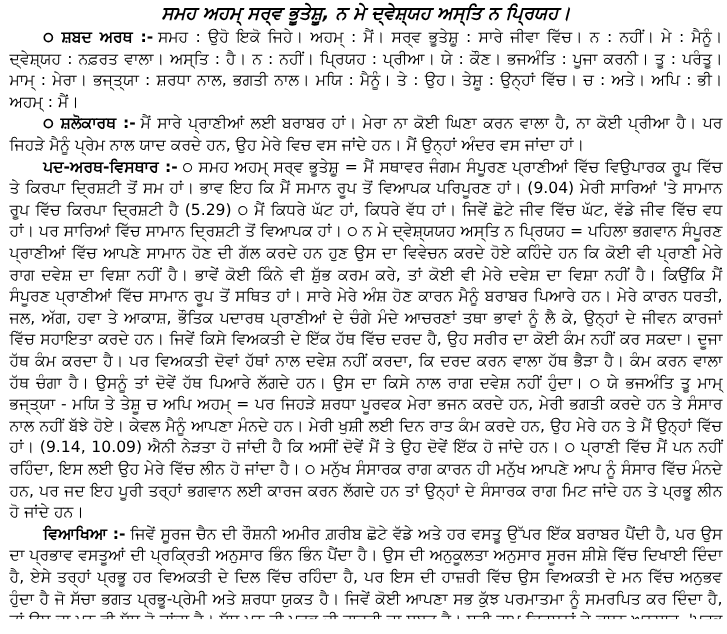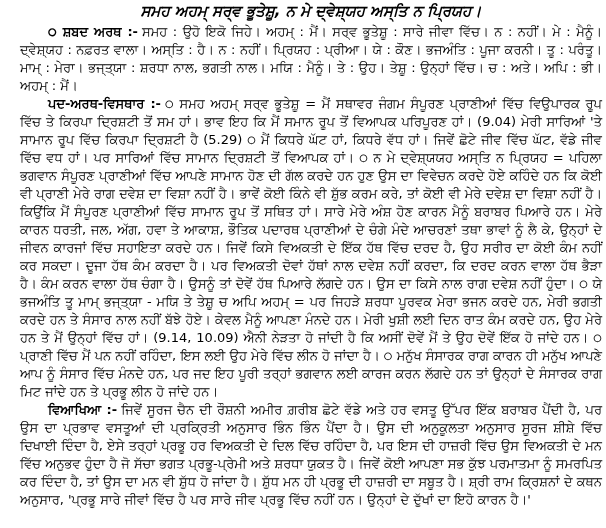--- a/index.html
+++ b/index.html
@@ -7,21 +7,21 @@
     padding: 0;
     background: #ffffff;
   }
   .page {
     width: 606px;
     height: 516px;
     box-sizing: border-box;
     background: #ffffff;
     color: #000000;
     font-family: "DejaVu Sans", "Liberation Sans", sans-serif;
-    padding: 2px 4px 2px 20px;
+    padding: 2px 4px 2px 8px;
     overflow: hidden;
   }
   .shloka {
     text-align: center;
     font-weight: bold;
     font-style: italic;
     font-size: 15px;
     line-height: 18px;
     margin-bottom: 3px;
   }
@@ -47,18 +47,19 @@
 <body>
 
 <div class="page">
 
   <div class="shloka">
     <div class="shloka-line">ਸਮਹ ਅਹਮ੍ ਸਰ੍ਵ ਭੂਤੇਸ਼ੂ, ਨ ਮੇ ਦ੍ਵੇਸ਼੍ਯਹ ਅਸ੍ਤਿ ਨ ਪ੍ਰਿਯਹ।</div>
   </div>
 
   <p class="para"><span class="h">੦ ਸ਼ਬਦ ਅਰਥ :-</span><span class="body-text">ਸਮਹ : ਉਹੋ ਇਕੋ ਜਿਹੇ। ਅਹਮ੍ : ਮੈਂ। ਸਰ੍ਵ ਭੂਤੇਸ਼ੂ : ਸਾਰੇ ਜੀਵਾ ਵਿੱਚ। ਨ : ਨਹੀਂ। ਮੇ : ਮੈਨੂੰ। ਦ੍ਵੇਸ਼੍ਯਹ : ਨਫ਼ਰਤ ਵਾਲਾ। ਅਸ੍ਤਿ : ਹੈ। ਨ : ਨਹੀਂ। ਪ੍ਰਿਯਹ : ਪ੍ਰੀਆ। ਯੇ : ਕੌਣ। ਭਜਅੰਤਿ : ਪੂਜਾ ਕਰਨੀ। ਤੂ : ਪਰੰਤੂ। ਮਾਮ੍ : ਮੇਰਾ। ਭਜ੍ਤ੍ਯਾ : ਸ਼ਰਧਾ ਨਾਲ, ਭਗਤੀ ਨਾਲ। ਮਯਿ : ਮੈਨੂੰ। ਤੇ : ਉਹ। ਤੇਸ਼ੂ : ਉਨ੍ਹਾਂ ਵਿੱਚ। ਚ : ਅਤੇ। ਅਪਿ : ਭੀ। ਅਹਮ੍ : ਮੈਂ।</span></p>
 
+  <p class="para"><span class="h">੦ ਸ਼ਲੋਕਾਰਥ :-</span><span class="body-text">ਮੈਂ ਸਾਰੇ ਪ੍ਰਾਣੀਆਂ ਲਈ ਬਰਾਬਰ ਹਾਂ। ਮੇਰਾ ਨਾ ਕੋਈ ਘਿਣਾ ਕਰਨ ਵਾਲਾ ਹੈ, ਨਾ ਕੋਈ ਪ੍ਰੀਆ ਹੈ। ਪਰ ਜਿਹੜੇ ਮੈਨੂੰ ਪ੍ਰੇਮ ਨਾਲ ਯਾਦ ਕਰਦੇ ਹਨ, ਉਹ ਮੇਰੇ ਵਿਚ ਵਸ ਜਾਂਦੇ ਹਨ। ਮੈਂ ਉਨ੍ਹਾਂ ਅੰਦਰ ਵਸ ਜਾਂਦਾ ਹਾਂ।</span></p>
 
   <p class="para"><span class="h">ਪਦ-ਅਰਥ-ਵਿਸਥਾਰ :-</span><span class="body-text">੦ ਸਮਹ ਅਹਮ੍ ਸਰ੍ਵ ਭੂਤੇਸ਼ੂ = ਮੈਂ ਸਥਾਵਰ ਜੰਗਮ ਸੰਪੂਰਣ ਪ੍ਰਾਣੀਆਂ ਵਿੱਚ ਵਿਉਪਾਰਕ ਰੂਪ ਵਿੱਚ ਤੇ ਕਿਰਪਾ ਦ੍ਰਿਸ਼ਟੀ ਤੋਂ ਸਮ ਹਾਂ। ਭਾਵ ਇਹ ਕਿ ਮੈਂ ਸਮਾਨ ਰੂਪ ਤੋਂ ਵਿਆਪਕ ਪਰਿਪੂਰਣ ਹਾਂ। (9.04) ਮੇਰੀ ਸਾਰਿਆਂ 'ਤੇ ਸਾਮਾਨ ਰੂਪ ਵਿੱਚ ਕਿਰਪਾ ਦ੍ਰਿਸ਼ਟੀ ਹੈ (5.29) ੦ ਮੈਂ ਕਿਧਰੇ ਘੱਟ ਹਾਂ, ਕਿਧਰੇ ਵੱਧ ਹਾਂ। ਜਿਵੇਂ ਛੋਟੇ ਜੀਵ ਵਿੱਚ ਘੱਟ, ਵੱਡੇ ਜੀਵ ਵਿੱਚ ਵਧ ਹਾਂ। ਪਰ ਸਾਰਿਆਂ ਵਿੱਚ ਸਾਮਾਨ ਦ੍ਰਿਸ਼ਟੀ ਤੋਂ ਵਿਆਪਕ ਹਾਂ। ੦ ਨ ਮੇ ਦ੍ਵੇਸ਼੍ਯਯਹ ਅਸ੍ਤਿ ਨ ਪ੍ਰਿਯਹ = ਪਹਿਲਾ ਭਗਵਾਨ ਸੰਪੂਰਣ ਪ੍ਰਾਣੀਆਂ ਵਿੱਚ ਆਪਣੇ ਸਾਮਾਨ ਹੋਣ ਦੀ ਗੱਲ ਕਰਦੇ ਹਨ ਹੁਣ ਉਸ ਦਾ ਵਿਵੇਚਨ ਕਰਦੇ ਹੋਏ ਕਹਿੰਦੇ ਹਨ ਕਿ ਕੋਈ ਵੀ ਪ੍ਰਾਣੀ ਮੇਰੇ ਰਾਗ ਦਵੇਸ਼ ਦਾ ਵਿਸ਼ਾ ਨਹੀਂ ਹੈ। ਭਾਵੇਂ ਕੋਈ ਕਿੰਨੇ ਵੀ ਸ਼ੁੱਭ ਕਰਮ ਕਰੇ, ਤਾਂ ਕੋਈ ਵੀ ਮੇਰੇ ਦਵੇਸ਼ ਦਾ ਵਿਸ਼ਾ ਨਹੀਂ ਹੈ। ਕਿਉਂਕਿ ਮੈਂ ਸੰਪੂਰਣ ਪ੍ਰਾਣੀਆਂ ਵਿੱਚ ਸਾਮਾਨ ਰੂਪ ਤੋਂ ਸਥਿਤ ਹਾਂ। ਸਾਰੇ ਮੇਰੇ ਅੰਸ਼ ਹੋਣ ਕਾਰਨ ਮੈਨੂੰ ਬਰਾਬਰ ਪਿਆਰੇ ਹਨ। ਮੇਰੇ ਕਾਰਨ ਧਰਤੀ, ਜਲ, ਅੱਗ, ਹਵਾ ਤੇ ਆਕਾਸ਼, ਭੌਤਿਕ ਪਦਾਰਥ ਪ੍ਰਾਣੀਆਂ ਦੇ ਚੰਗੇ ਮੰਦੇ ਆਚਰਣਾਂ ਤਥਾ ਭਾਵਾਂ ਨੂੰ ਲੈ ਕੇ, ਉਨ੍ਹਾਂ ਦੇ ਜੀਵਨ ਕਾਰਜਾਂ ਵਿੱਚ ਸਹਾਇਤਾ ਕਰਦੇ ਹਨ। ਜਿਵੇਂ ਕਿਸੇ ਵਿਅਕਤੀ ਦੇ ਇੱਕ ਹੱਥ ਵਿੱਚ ਦਰਦ ਹੈ, ਉਹ ਸਰੀਰ ਦਾ ਕੋਈ ਕੰਮ ਨਹੀਂ ਕਰ ਸਕਦਾ। ਦੂਜਾ ਹੱਥ ਕੰਮ ਕਰਦਾ ਹੈ। ਪਰ ਵਿਅਕਤੀ ਦੋਵਾਂ ਹੱਥਾਂ ਨਾਲ ਦਵੇਸ਼ ਨਹੀਂ ਕਰਦਾ, ਕਿ ਦਰਦ ਕਰਨ ਵਾਲਾ ਹੱਥ ਭੈੜਾ ਹੈ। ਕੰਮ ਕਰਨ ਵਾਲਾ ਹੱਥ ਚੰਗਾ ਹੈ। ਉਸਨੂੰ ਤਾਂ ਦੋਵੇਂ ਹੱਥ ਪਿਆਰੇ ਲੱਗਦੇ ਹਨ। ਉਸ ਦਾ ਕਿਸੇ ਨਾਲ ਰਾਗ ਦਵੇਸ਼ ਨਹੀਂ ਹੁੰਦਾ। ੦ ਯੇ ਭਜਅੰਤਿ ਤੂ ਮਾਮ੍ ਭਜ੍ਤ੍ਯਾ - ਮਯਿ ਤੇ ਤੇਸ਼ੂ ਚ ਅਪਿ ਅਹਮ੍ = ਪਰ ਜਿਹੜੇ ਸ਼ਰਧਾ ਪੂਰਵਕ ਮੇਰਾ ਭਜਨ ਕਰਦੇ ਹਨ, ਮੇਰੀ ਭਗਤੀ ਕਰਦੇ ਹਨ ਤੇ ਸੰਸਾਰ ਨਾਲ ਨਹੀਂ ਬੱਝੇ ਹੋਏ। ਕੇਵਲ ਮੈਨੂੰ ਆਪਣਾ ਮੰਨਦੇ ਹਨ। ਮੇਰੀ ਖੁਸ਼ੀ ਲਈ ਦਿਨ ਰਾਤ ਕੰਮ ਕਰਦੇ ਹਨ, ਉਹ ਮੇਰੇ ਹਨ ਤੇ ਮੈਂ ਉਨ੍ਹਾਂ ਵਿੱਚ ਹਾਂ। (9.14, 10.09) ਐਨੀ ਨੇੜਤਾ ਹੋ ਜਾਂਦੀ ਹੈ ਕਿ ਅਸੀਂ ਦੋਵੇਂ ਮੈਂ ਤੇ ਉਹ ਦੋਵੇਂ ਇੱਕ ਹੋ ਜਾਂਦੇ ਹਨ। ੦ ਪ੍ਰਾਣੀ ਵਿੱਚ ਮੈਂ ਪਨ ਨਹੀਂ ਰਹਿੰਦਾ, ਇਸ ਲਈ ਉਹ ਮੇਰੇ ਵਿੱਚ ਲੀਨ ਹੋ ਜਾਂਦਾ ਹੈ। ੦ ਮਨੁੱਖ ਸੰਸਾਰਕ ਰਾਗ ਕਾਰਨ ਹੀ ਮਨੁੱਖ ਆਪਣੇ ਆਪ ਨੂੰ ਸੰਸਾਰ ਵਿੱਚ ਮੰਨਦੇ ਹਨ, ਪਰ ਜਦ ਇਹ ਪੂਰੀ ਤਰ੍ਹਾਂ ਭਗਵਾਨ ਲਈ ਕਾਰਜ ਕਰਨ ਲੱਗਦੇ ਹਨ ਤਾਂ ਉਨ੍ਹਾਂ ਦੇ ਸੰਸਾਰਕ ਰਾਗ ਮਿਟ ਜਾਂਦੇ ਹਨ ਤੇ ਪ੍ਰਭੂ ਲੀਨ ਹੋ ਜਾਂਦੇ ਹਨ।</span></p>
 
   <p class="para"><span class="h">ਵਿਆਖਿਆ :-</span><span class="body-text">ਜਿਵੇਂ ਸੂਰਜ ਚੈਨ ਦੀ ਰੌਸ਼ਨੀ ਅਮੀਰ ਗ਼ਰੀਬ ਛੋਟੇ ਵੱਡੇ ਅਤੇ ਹਰ ਵਸਤੂ ਉੱਪਰ ਇੱਕ ਬਰਾਬਰ ਪੈਂਦੀ ਹੈ, ਪਰ ਉਸ ਦਾ ਪ੍ਰਭਾਵ ਵਸਤੂਆਂ ਦੀ ਪ੍ਰਕ੍ਰਿਤੀ ਅਨੁਸਾਰ ਭਿੰਨ ਭਿੰਨ ਪੈਂਦਾ ਹੈ। ਉਸ ਦੀ ਅਨੁਕੂਲਤਾ ਅਨੁਸਾਰ ਸੂਰਜ ਸ਼ੀਸ਼ੇ ਵਿੱਚ ਦਿਖਾਈ ਦਿੰਦਾ ਹੈ, ਏਸੇ ਤਰ੍ਹਾਂ ਪ੍ਰਭੂ ਹਰ ਵਿਅਕਤੀ ਦੇ ਦਿਲ ਵਿੱਚ ਰਹਿੰਦਾ ਹੈ, ਪਰ ਇਸ ਦੀ ਹਾਜ਼ਰੀ ਵਿੱਚ ਉਸ ਵਿਅਕਤੀ ਦੇ ਮਨ ਵਿੱਚ ਅਨੁਭਵ ਹੁੰਦਾ ਹੈ ਜੋ ਸੱਚਾ ਭਗਤ ਪ੍ਰਭੂ-ਪ੍ਰੇਮੀ ਅਤੇ ਸ਼ਰਧਾ ਯੁਕਤ ਹੈ। ਜਿਵੇਂ ਕੋਈ ਆਪਣਾ ਸਭ ਕੁੱਝ ਪਰਮਾਤਮਾ ਨੂੰ ਸਮਰਪਿਤ ਕਰ ਦਿੰਦਾ ਹੈ, ਤਾਂ ਉਸ ਦਾ ਮਨ ਵੀ ਸ਼ੁੱਧ ਹੋ ਜਾਂਦਾ ਹੈ। ਸ਼ੁੱਧ ਮਨ ਹੀ ਪ੍ਰਭੂ ਦੀ ਹਾਜ਼ਰੀ ਦਾ ਸਬੂਤ ਹੈ। ਸ਼੍ਰੀ ਰਾਮ ਕ੍ਰਿਸ਼ਨਾਂ ਦੇ ਕਥਨ ਅਨੁਸਾਰ, 'ਪ੍ਰਭੂ ਸਾਰੇ ਜੀਵਾਂ ਵਿੱਚ ਹੈ ਪਰ ਸਾਰੇ ਜੀਵ ਪ੍ਰਭੂ ਵਿੱਚ ਨਹੀਂ ਹਨ। ਉਨ੍ਹਾਂ ਦੇ ਦੁੱਖਾਂ ਦਾ ਇਹੋ ਕਾਰਨ ਹੈ।'</span></p>
 
 </div>
 
 </body></html>

